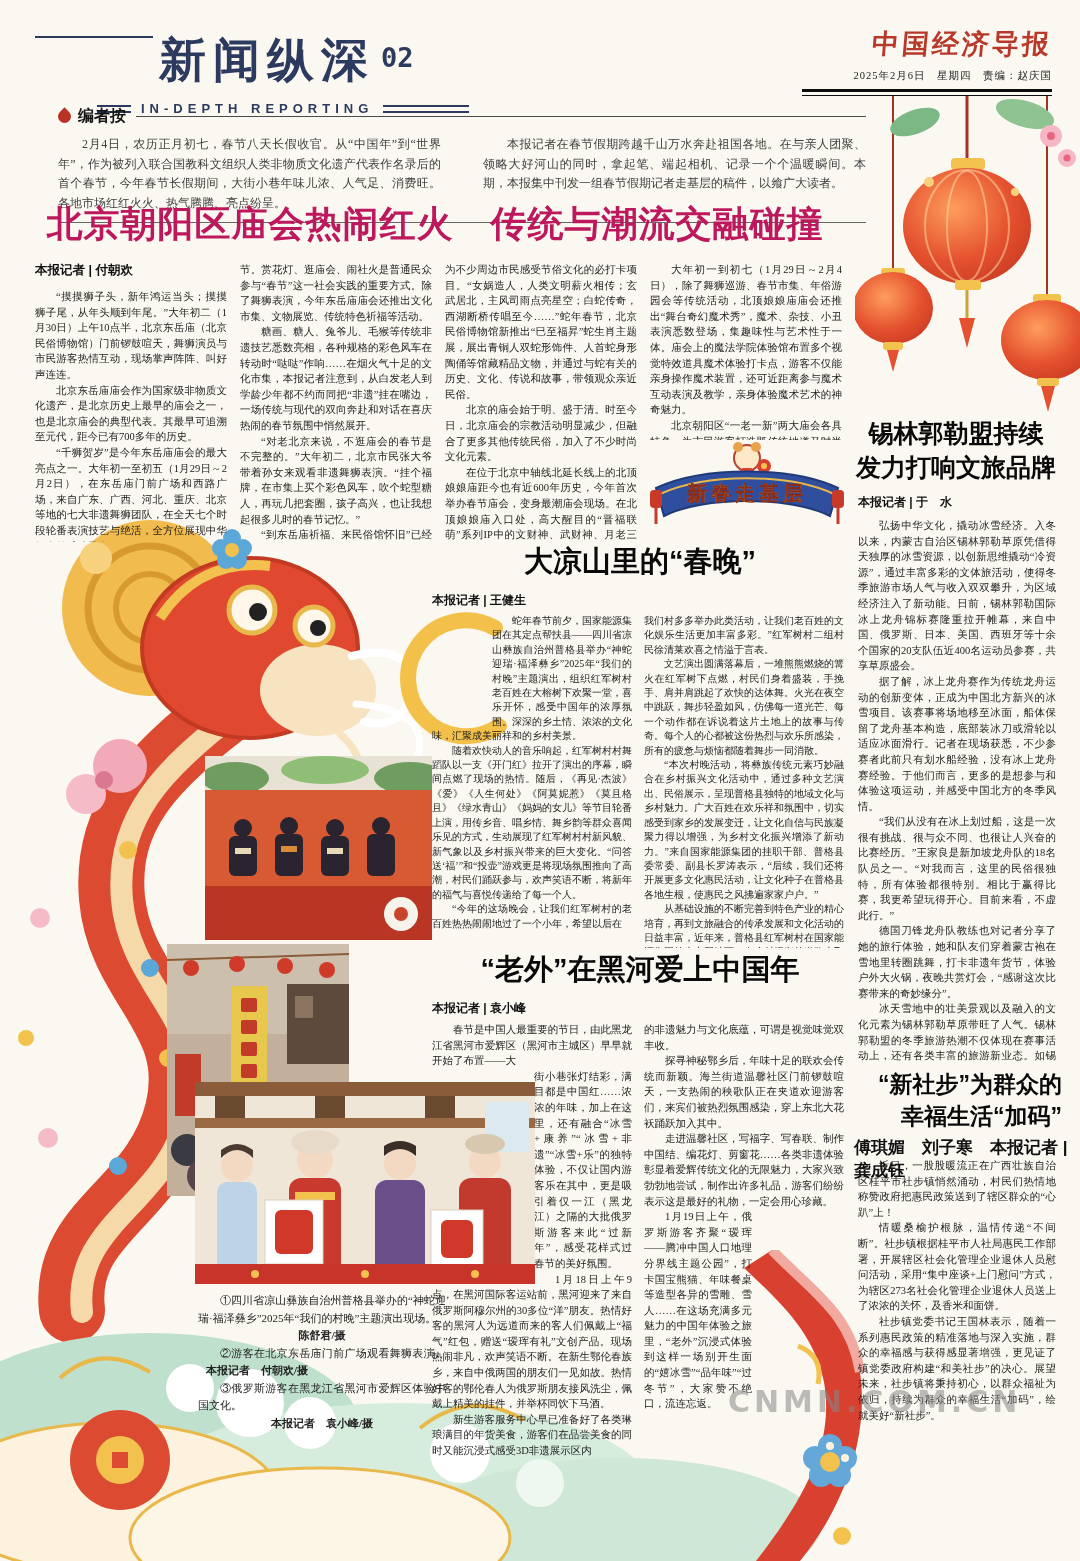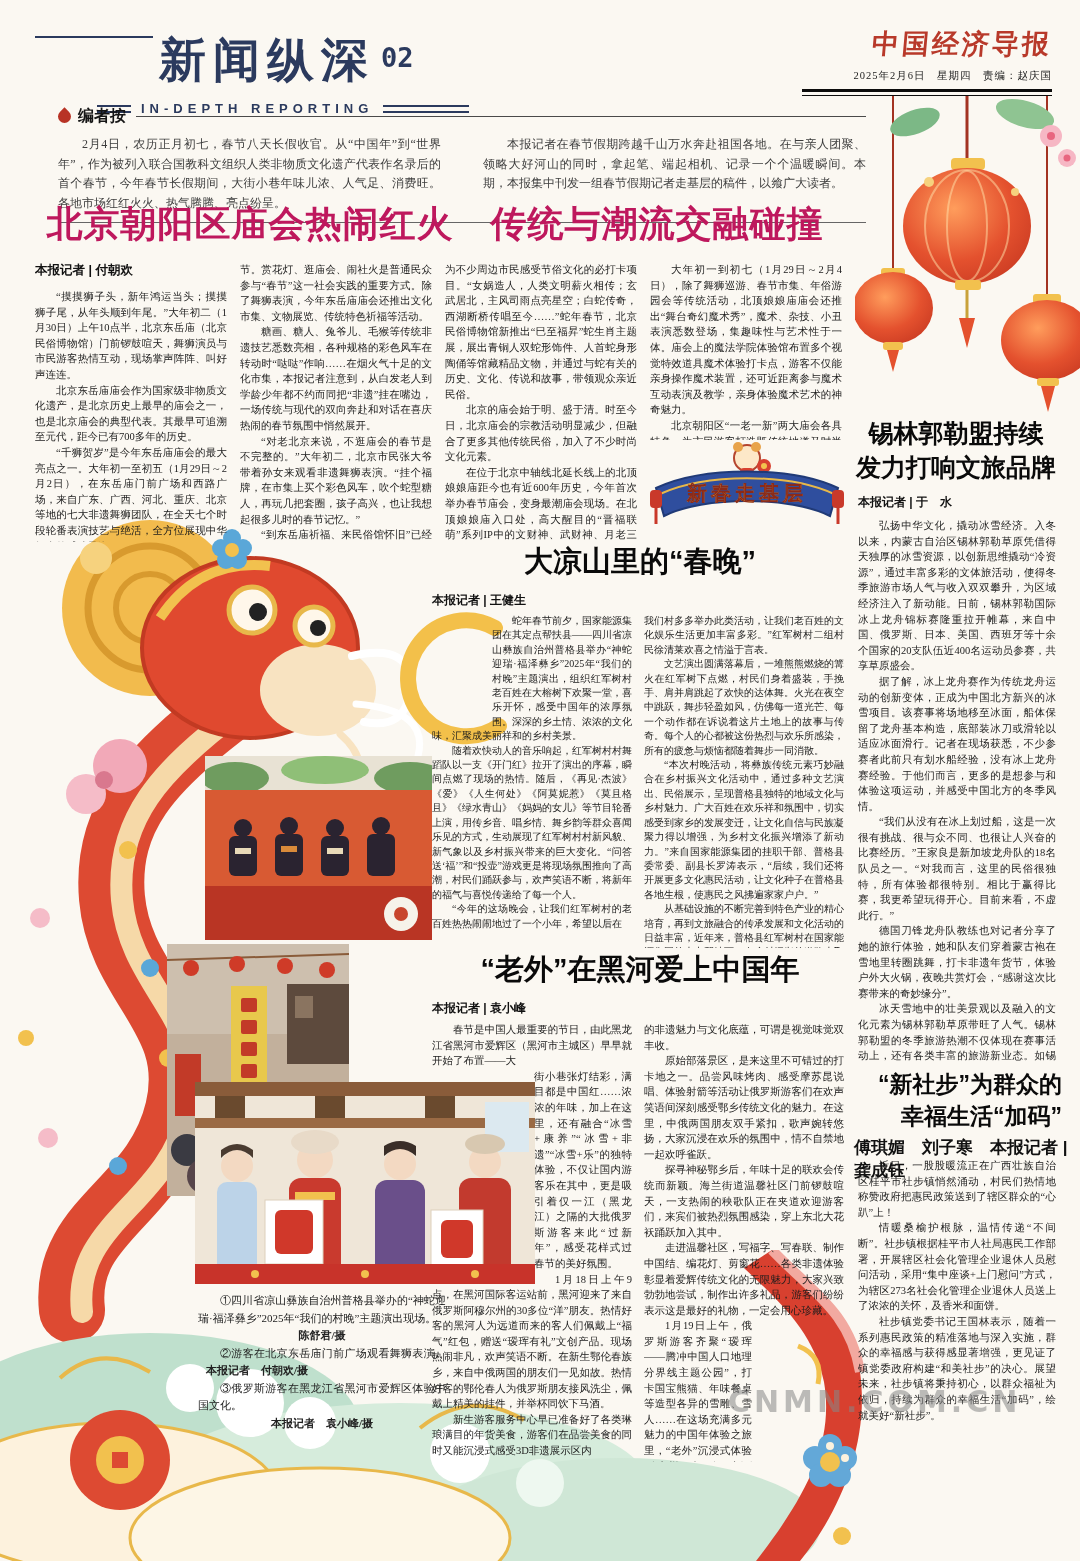--- a/index.html
+++ b/index.html
@@ -278,21 +278,20 @@
   <div class="byline-abs" style="left:432px;top:1000px;">本报记者 | 袁小峰</div>
   <div class="col art" style="left:432px;top:1022px;width:200px;height:440px;">
     <p>春节是中国人最重要的节日，由此黑龙江省黑河市爱辉区（黑河市主城区）早早就开始了布置——大</p>
     <div class="spacer-photo3"></div>
     <p class="noind">街小巷张灯结彩，满目都是中国红……浓浓的年味，加上在这里，还有融合“冰雪+康养”“冰雪+非遗”“冰雪+乐”的独特体验，不仅让国内游客乐在其中，更是吸引着仅一江（黑龙江）之隔的大批俄罗斯游客来此“过新年”，感受花样式过春节的美好氛围。</p>
     <p>1月18日上午9点，在黑河国际客运站前，黑河迎来了来自俄罗斯阿穆尔州的30多位“洋”朋友。热情好客的黑河人为远道而来的客人们佩戴上“福气”红包，赠送“瑷珲有礼”文创产品。现场热闹非凡，欢声笑语不断。在新生鄂伦春族乡，来自中俄两国的朋友们一见如故。热情好客的鄂伦春人为俄罗斯朋友接风洗尘，佩戴上精美的挂件，并举杯同饮下马酒。</p>
     <p>新生游客服务中心早已准备好了各类琳琅满目的年货美食，游客们在品尝美食的同时又能沉浸式感受3D非遗展示区内</p>
   </div>
   <div class="col art" style="left:644px;top:1022px;width:200px;height:440px;">
     <p class="noind">的非遗魅力与文化底蕴，可谓是视觉味觉双丰收。</p>
-    <p>原始部落景区，是来这里不可错过的打卡地之一。品尝风味烤肉、感受摩苏昆说唱、体验射箭等活动让俄罗斯游客们在欢声笑语间深刻感受鄂乡传统文化的魅力。在这里，中俄两国朋友双手紧扣，歌声婉转悠扬，大家沉浸在欢乐的氛围中，情不自禁地一起欢呼雀跃。</p>
     <p>探寻神秘鄂乡后，年味十足的联欢会传统而新颖。海兰街道温馨社区门前锣鼓喧天，一支热闹的秧歌队正在夹道欢迎游客们，来宾们被热烈氛围感染，穿上东北大花袄踊跃加入其中。</p>
     <p>走进温馨社区，写福字、写春联、制作中国结、编花灯、剪窗花……各类非遗体验彰显着爱辉传统文化的无限魅力，大家兴致勃勃地尝试，制作出许多礼品，游客们纷纷表示这是最好的礼物，一定会用心珍藏。</p>
     <div class="spacer-ribbon"></div>
     <p>1月19日上午，俄罗斯游客齐聚“瑷珲——腾冲中国人口地理分界线主题公园”，打卡国宝熊猫、年味餐桌等造型各异的雪雕、雪人……在这场充满多元魅力的中国年体验之旅里，“老外”沉浸式体验到这样一场别开生面的“嬉冰雪”“品年味”“过冬节”，大家赞不绝口，流连忘返。</p>
   </div>
 
   <div class="sec-title" style="left:854px;top:416px;width:204px;font-size:25px;line-height:34px;">
     <div>锡林郭勒盟持续</div>
     <div>发力打响文旅品牌</div>
   </div>

